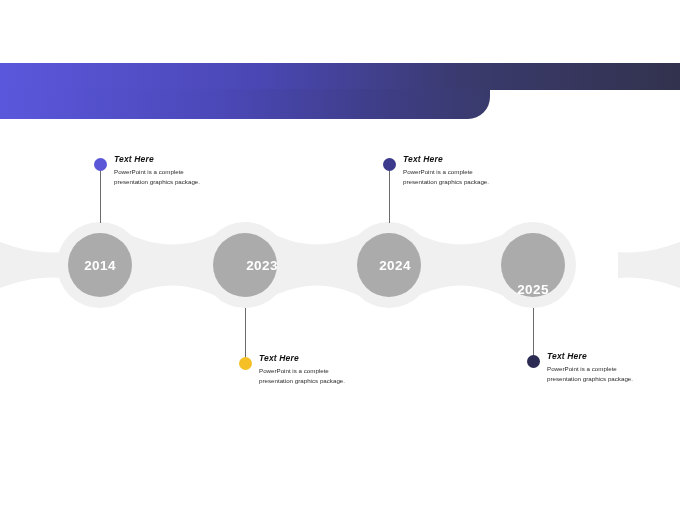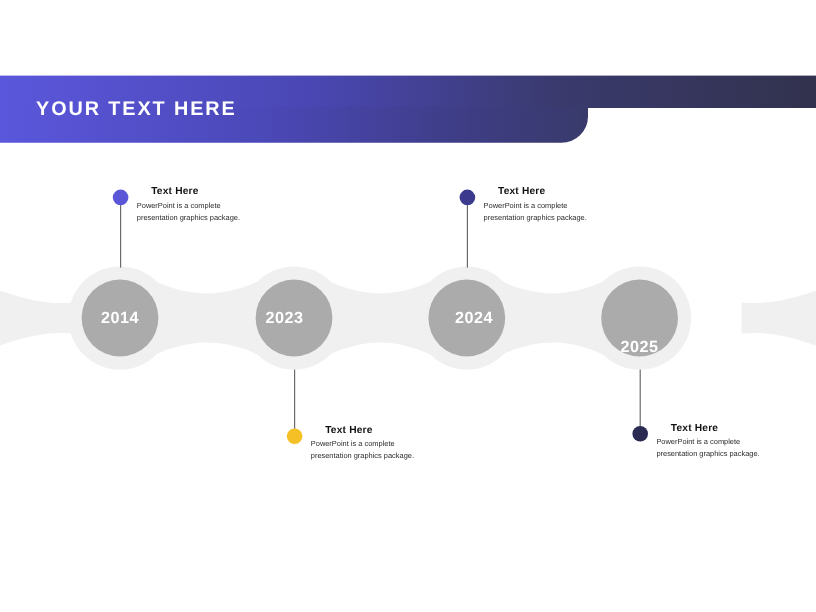--- a/index.html
+++ b/index.html
@@ -42,37 +42,36 @@
 
   
   .callout{position:absolute;}
   .dot{
     position:absolute;width:13px;height:13px;border-radius:50%;
     left:0;top:0;
   }
   .c-text{position:absolute;left:20px;top:-3px;width:105px;}
   .c-title{
     font-size:8.5px;font-weight:bold;color:#111111;
-    letter-spacing:.15px;margin:0 0 3px 12px;line-height:1.1;
+    letter-spacing:.15px;margin:0 0 3px 0;line-height:1.1;font-style:italic;
   }
   .c-body{
     font-size:6.2px;color:#2b2b2b;line-height:1.5;
     margin:0;width:88px;
   }
   .leader{position:absolute;width:1px;background:#6b6b6b;}
 </style>
 </head>
 <body>
 
 <div id="slide">
 
   <div class="header-wrap">
     <div class="header-top"></div>
     <div class="header-low"></div>
-    <div class="header-title">YOUR TEXT HERE</div>
   </div>
 
   <div class="chain">
     <svg width="680" height="260" viewBox="0 0 680 260">
       <g>
         <path d="M 57 135
                  a 43 43 0 1 1 86 0
                  a 43 43 0 1 1 -86 0 Z" fill="#F0F0F0"></path>
         <path d="M 202 135 a 43 43 0 1 1 86 0 a 43 43 0 1 1 -86 0 Z" fill="#F0F0F0"></path>
         <path d="M 346 135 a 43 43 0 1 1 86 0 a 43 43 0 1 1 -86 0 Z" fill="#F0F0F0"></path>
@@ -87,21 +86,21 @@
       </g>
       <g>
         <circle cx="100" cy="135" r="32" fill="#ABABAB"></circle>
         <circle cx="245" cy="135" r="32" fill="#ABABAB"></circle>
         <circle cx="389" cy="135" r="32" fill="#ABABAB"></circle>
         <circle cx="533" cy="135" r="32" fill="#ABABAB"></circle>
       </g>
     </svg>
 
     <div class="node-label" style="left:100px;top:135px;">2014</div>
-    <div class="node-label" style="left:237px;top:135px;">2023</div>
+    <div class="node-label" style="left:262px;top:135px;">2023</div>
     <div class="node-label" style="left:395px;top:135px;">2024</div>
     <div class="node-label" style="left:533px;top:135px;margin-top:24px;">2025</div>
   </div>
 
   <div class="leader" style="left:100px;top:168px;height:55px;"></div>
   <div class="leader" style="left:389px;top:168px;height:55px;"></div>
   <div class="leader" style="left:245px;top:308px;height:57px;"></div>
   <div class="leader" style="left:533px;top:308px;height:52px;"></div>
 
   <div class="callout" style="left:94px;top:158px;">

